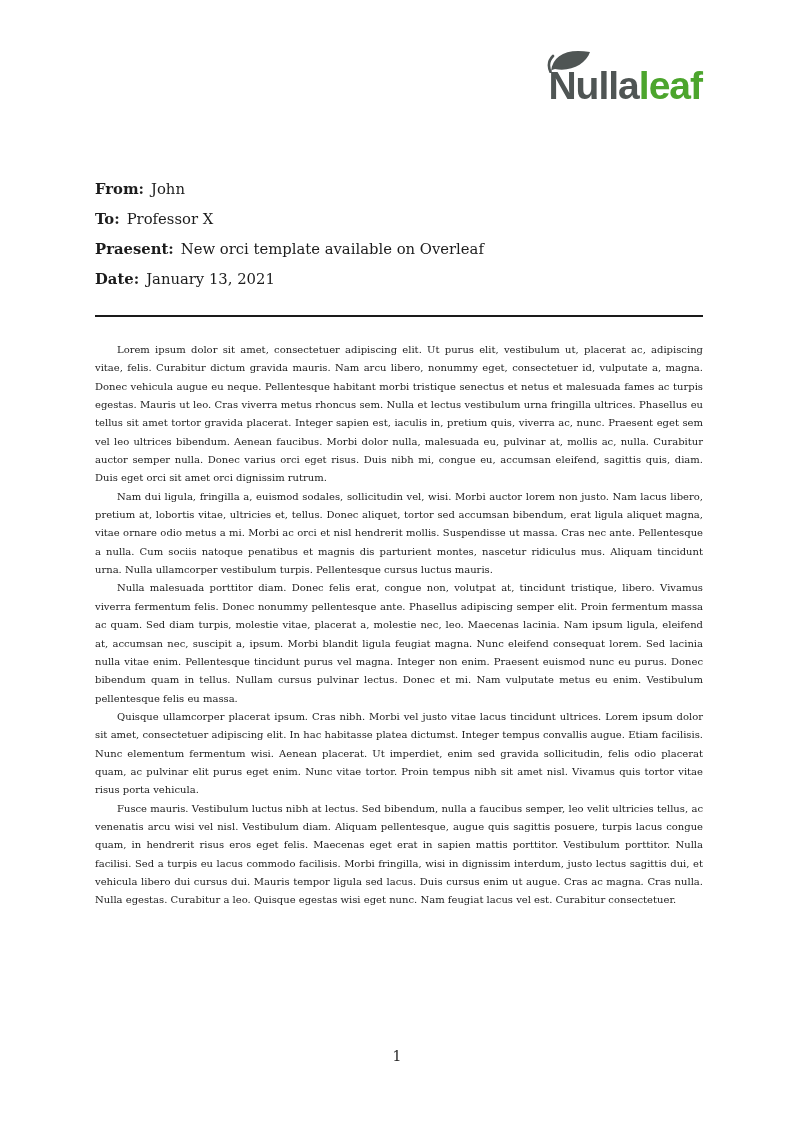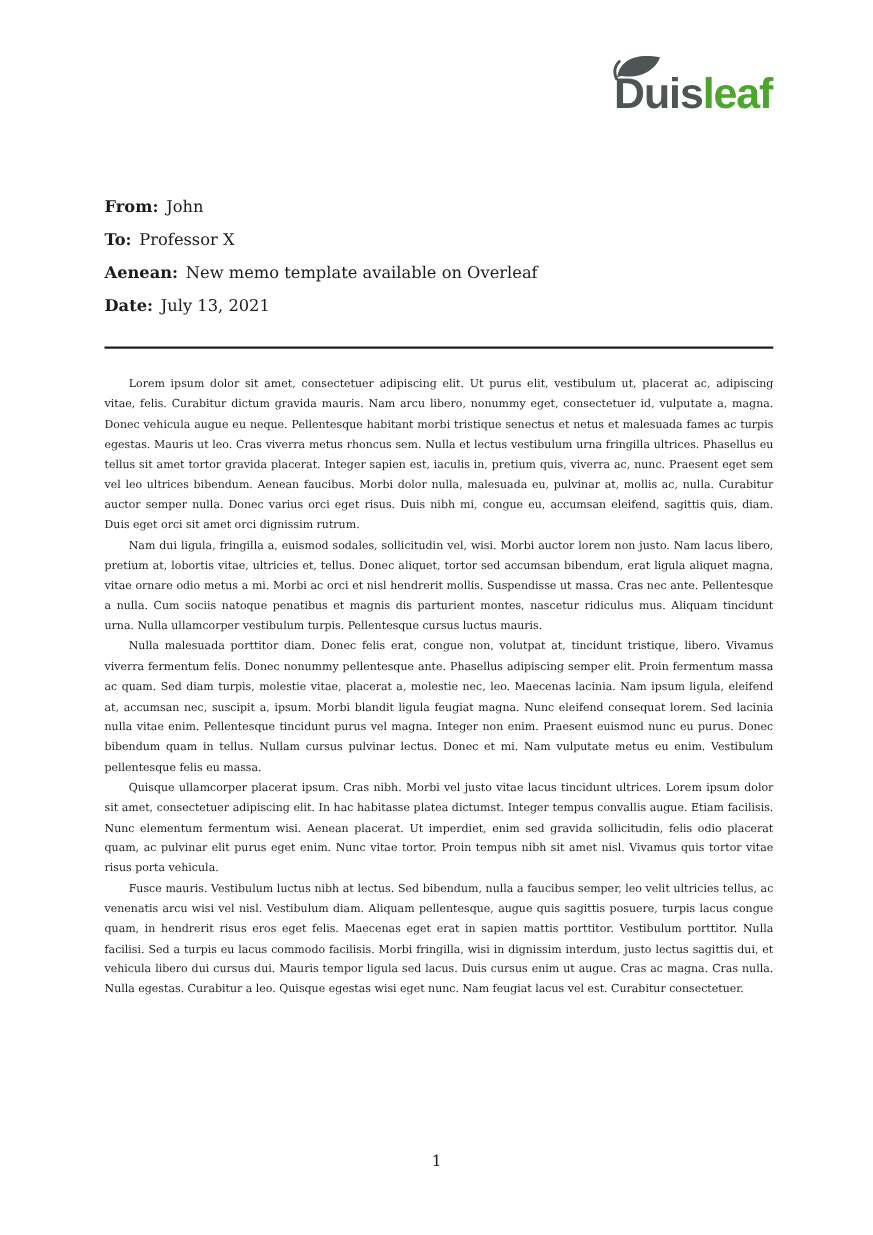--- a/index.html
+++ b/index.html
@@ -84,35 +84,35 @@
 </head>
 <body>
 
 <div class="page">
 
   <div class="logo">
     <span class="gray">
       <svg class="leaf-badge" viewBox="0 0 50 26" xmlns="http://www.w3.org/2000/svg" aria-hidden="true">
         <path d="M8,24 C10,8 24,1 47,5 C43,17 28,25 12,22 Q9,22.5 8,24 Z" fill="#4f5554"></path>
         <path d="M8,26 C5,20 5,14 10,9" fill="none" stroke="#4f5554" stroke-width="2.6" stroke-linecap="round"></path>
-      </svg><span>Duis</span></span><span class="green">leaf</span>
+      </svg><span>Nulla</span></span><span class="green">leaf</span>
   </div>
 
   <div class="memo-header">
     <p class="memo-field">
       <span class="lbl">From:</span><span class="val">John</span>
     </p>
     <p class="memo-field">
       <span class="lbl">To:</span><span class="val">Professor X</span>
     </p>
     <p class="memo-field">
-      <span class="lbl">Aenean:</span><span class="val">New memo template available on Overleaf</span>
+      <span class="lbl">Praesent:</span><span class="val">New orci template available on Overleaf</span>
     </p>
     <p class="memo-field">
-      <span class="lbl">Date:</span><span class="val">July 13, 2021</span>
+      <span class="lbl">Date:</span><span class="val">January 13, 2021</span>
     </p>
   </div>
 
   <div class="rule"></div>
 
   <div class="body-text">
     <p>Lorem ipsum dolor sit amet, consectetuer adipiscing elit. Ut purus elit, vestibulum ut, placerat ac, adipiscing vitae, felis. Curabitur dictum gravida mauris. Nam arcu libero, nonummy eget, consectetuer id, vulputate a, magna. Donec vehicula augue eu neque. Pellentesque habitant morbi tristique senectus et netus et malesuada fames ac turpis egestas. Mauris ut leo. Cras viverra metus rhoncus sem. Nulla et lectus vestibulum urna fringilla ultrices. Phasellus eu tellus sit amet tortor gravida placerat. Integer sapien est, iaculis in, pretium quis, viverra ac, nunc. Praesent eget sem vel leo ultrices bibendum. Aenean faucibus. Morbi dolor nulla, malesuada eu, pulvinar at, mollis ac, nulla. Curabitur auctor semper nulla. Donec varius orci eget risus. Duis nibh mi, congue eu, accumsan eleifend, sagittis quis, diam. Duis eget orci sit amet orci dignissim rutrum.</p>
     <p>Nam dui ligula, fringilla a, euismod sodales, sollicitudin vel, wisi. Morbi auctor lorem non justo. Nam lacus libero, pretium at, lobortis vitae, ultricies et, tellus. Donec aliquet, tortor sed accumsan bibendum, erat ligula aliquet magna, vitae ornare odio metus a mi. Morbi ac orci et nisl hendrerit mollis. Suspendisse ut massa. Cras nec ante. Pellentesque a nulla. Cum sociis natoque penatibus et magnis dis parturient montes, nascetur ridiculus mus. Aliquam tincidunt urna. Nulla ullamcorper vestibulum turpis. Pellentesque cursus luctus mauris.</p>
     <p>Nulla malesuada porttitor diam. Donec felis erat, congue non, volutpat at, tincidunt tristique, libero. Vivamus viverra fermentum felis. Donec nonummy pellentesque ante. Phasellus adipiscing semper elit. Proin fermentum massa ac quam. Sed diam turpis, molestie vitae, placerat a, molestie nec, leo. Maecenas lacinia. Nam ipsum ligula, eleifend at, accumsan nec, suscipit a, ipsum. Morbi blandit ligula feugiat magna. Nunc eleifend consequat lorem. Sed lacinia nulla vitae enim. Pellentesque tincidunt purus vel magna. Integer non enim. Praesent euismod nunc eu purus. Donec bibendum quam in tellus. Nullam cursus pulvinar lectus. Donec et mi. Nam vulputate metus eu enim. Vestibulum pellentesque felis eu massa.</p>
     <p>Quisque ullamcorper placerat ipsum. Cras nibh. Morbi vel justo vitae lacus tincidunt ultrices. Lorem ipsum dolor sit amet, consectetuer adipiscing elit. In hac habitasse platea dictumst. Integer tempus convallis augue. Etiam facilisis. Nunc elementum fermentum wisi. Aenean placerat. Ut imperdiet, enim sed gravida sollicitudin, felis odio placerat quam, ac pulvinar elit purus eget enim. Nunc vitae tortor. Proin tempus nibh sit amet nisl. Vivamus quis tortor vitae risus porta vehicula.</p>

